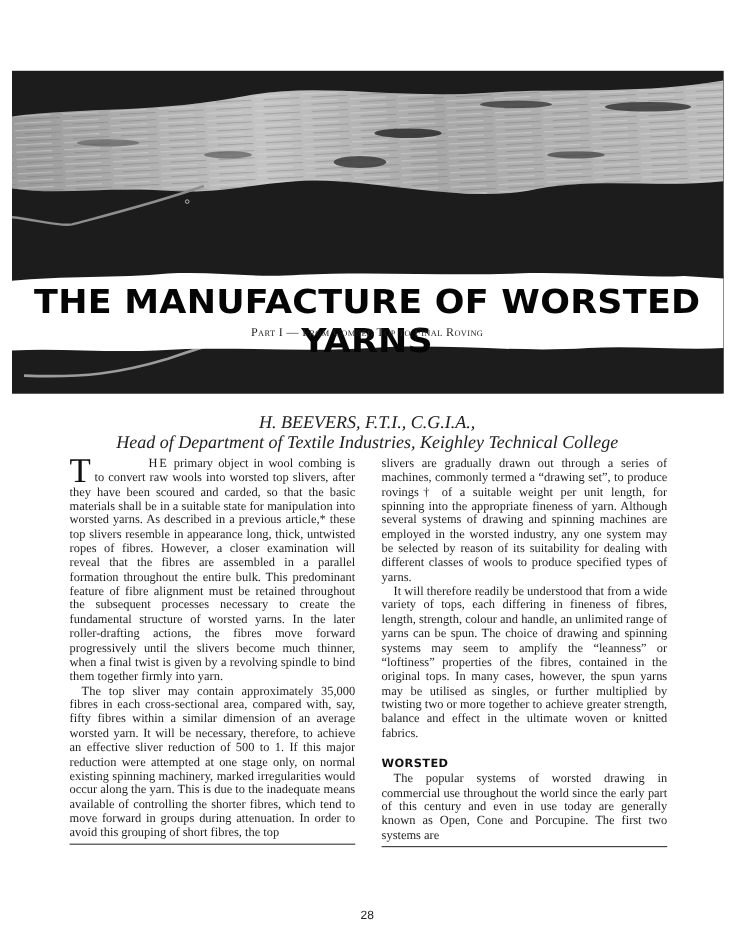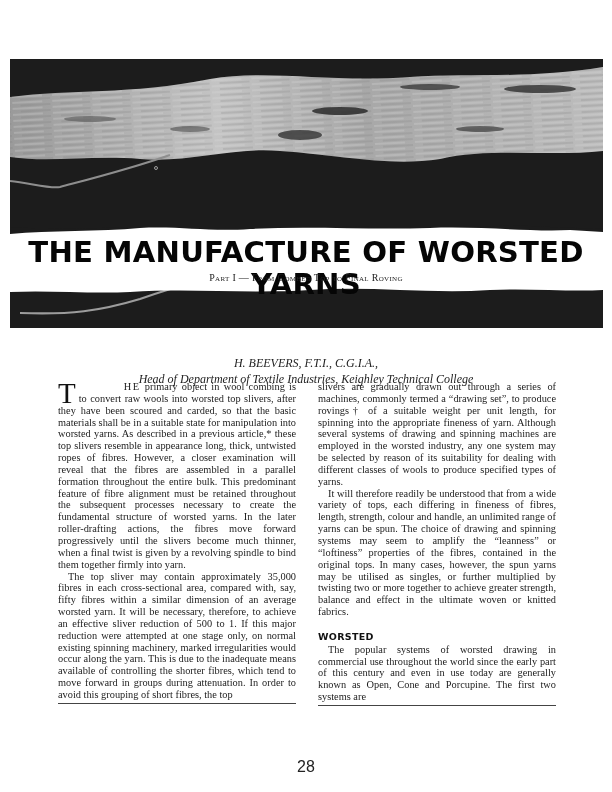--- a/index.html
+++ b/index.html
@@ -11,41 +11,41 @@
   .hero svg { display: block; }
 
   .title-band { position: absolute; left: 10px; top: 226px; width: 593px; height: 72px; }
   .main-title { position: absolute; left: 0; top: 236px; width: 612px; text-align: center;
                 font-family: "DejaVu Sans", "Liberation Sans", sans-serif; font-weight: bold;
                 font-size: 27.5px; letter-spacing: 0.2px; color: #050505; margin: 0;
                 transform: scaleX(1.06); transform-origin: center; }
   .subtitle { position: absolute; left: 0; top: 272px; width: 612px; text-align: center;
               font-size: 10px; color: #222; letter-spacing: 0.3px; font-variant: small-caps; }
 
-  .byline { position: absolute; left: 0; top: 355px; width: 612px; text-align: center;
-            font-style: italic; font-size: 12px; line-height: 16px; color: #222; }
+  .byline { position: absolute; left: 0; top: 345px; width: 612px; text-align: center;
+            font-style: italic; font-size: 15px; line-height: 16px; color: #222; }
 
   .col { position: absolute; top: 381px; font-size: 10.35px; line-height: 11.85px;
          text-align: justify; color: #1c1c1c; }
   .col-left { left: 58px; width: 238px; }
   .col-right { left: 318px; width: 238px; }
   .col p { margin: 0; text-indent: 10px; }
   .col p.first { text-indent: 0; }
   .dropcap { float: left; font-size: 29px; line-height: 22px; margin: 1px 3px 0 0; color: #111; }
   .first .caps { letter-spacing: 1.5px; margin-left: 45px; }
 
   .footnote-rule { height: 0; border-top: 1px solid #444; margin-top: 2px; }
   .footnote { font-size: 8.6px; line-height: 9.5px; margin: 1px 0 0 0; text-indent: 8px; }
   .footnote .it { font-style: italic; }
 
   .section-heading { font-family: "DejaVu Sans", "Liberation Sans", sans-serif; font-weight: bold;
                      font-size: 9.5px; margin: 13px 0 1px 0; letter-spacing: 0.3px; color: #111; }
 
   .page-number { position: absolute; top: 758px; left: 0; width: 612px; text-align: center;
-                 font-family: "Liberation Sans", sans-serif; font-size: 16px; color: #222; }
+                 font-family: "Liberation Sans", sans-serif; font-size: 10px; color: #222; }
 </style>
 </head>
 <body>
 
 <div class="hero">
   <svg width="593" height="269" viewBox="0 0 593 269">
     <defs>
       <linearGradient id="fib" x1="0" y1="0" x2="1" y2="0">
         <stop offset="0" stop-color="#9a9a9a"></stop>
         <stop offset="0.35" stop-color="#c4c4c4"></stop>

